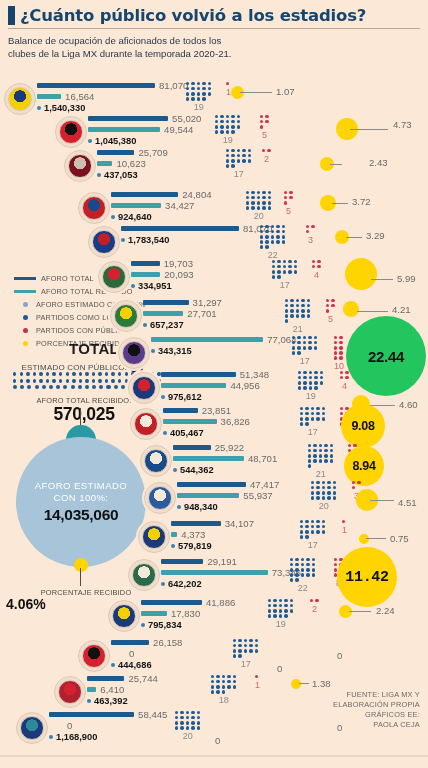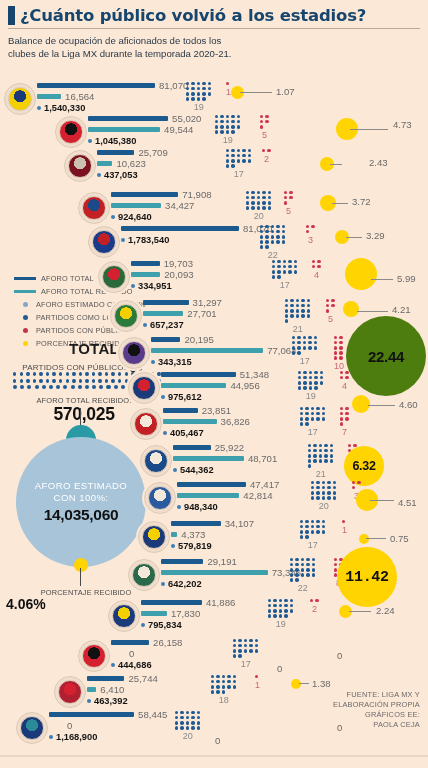--- a/index.html
+++ b/index.html
@@ -81,21 +81,21 @@
   .dm .r{display:flex;gap:2.1px;margin-bottom:1.7px;}
   .dm .d{width:3.4px;height:3.4px;border-radius:50%;}
   .dm.blue .d{background:#1f5c96;}
   .dm.red .d{background:#d1344f;}
   .dm .cap{font-size:9px;color:#8a8a8a;text-align:center;margin-top:.5px;}
   .dm.red .cap{color:#c76a74;}
 
   
   .bub{position:absolute;border-radius:50%;background:#ffd400;display:flex;
        align-items:center;justify-content:center;}
-  .bub.orange{background:#4d7c0f;}
+  .bub.orange{background:#22c55e;}
   .bub-in{font-size:12.5px;font-weight:bold;color:#111;letter-spacing:-.3px;}
   .leader{position:absolute;height:1.2px;background:#8a8a8a;}
   .leadnum{position:absolute;font-size:9.6px;color:#6a6a6a;white-space:nowrap;}
   .zeronum{position:absolute;font-size:9.6px;color:#6a6a6a;}
 
   .src{position:absolute;right:8px;top:690px;width:150px;text-align:right;
        font-size:7.4px;line-height:10px;color:#6a6a6a;letter-spacing:.2px;}
   .botrule{position:absolute;left:0;top:755px;width:428px;height:2px;background:#e8d7c5;}
 </style>
 </head>
@@ -137,21 +137,21 @@
         <span class="lg-txt">PARTIDOS CON PÚBLICO</span>
       </div>
       <div class="lg-item">
         <span class="lg-swatch-dot" style="background: rgb(255, 212, 0);"></span>
         <span class="lg-txt">PORCENTAJE RECIBIDO (%)</span>
       </div>
     </div>
 
   <div class="tot-word">TOTAL</div>
   <div class="tot-pub">
-    <span>PARTIDOS CON PÚBLICO:</span>
+    <span>ESTIMADO CON PÚBLICO:</span>
     <b>67</b>
   </div>
   <div class="dotgrid-total" id="totalDots">
       <div class="dg-row">
         <span class="dg-d"></span>
         <span class="dg-d"></span>
         <span class="dg-d"></span>
         <span class="dg-d"></span>
         <span class="dg-d"></span>
         <span class="dg-d"></span>
@@ -295,21 +295,21 @@
           </div>
         </div>
       </div>
       <div class="row" style="left: 78px; top: 189px;">
         <div class="logo">
           <span class="crest" style="background: radial-gradient(circle at 50% 38%, rgb(26, 74, 138) 0px, rgb(26, 74, 138) 34%, rgb(195, 32, 38) 35%, rgb(195, 32, 38) 100%); border: 1px solid rgb(216, 200, 182);"></span>
         </div>
         <div class="bars">
           <div class="bline">
             <span class="bseg" style="width: 67.2922px;"></span>
-            <span class="bnum">71,908</span>
+            <span class="bnum">24,804</span>
           </div>
           <div class="bline">
             <span class="bseg t" style="width: 50.1096px;"></span>
             <span class="bnum">34,427</span>
           </div>
           <div class="est">
             <span class="est-dot"></span>
             <span class="est-num">924,640</span>
           </div>
         </div>
@@ -366,24 +366,20 @@
             <span class="est-num">657,237</span>
           </div>
         </div>
       </div>
       <div class="row" style="left: 118px; top: 334px;">
         <div class="logo">
           <span class="crest" style="background: radial-gradient(circle at 50% 38%, rgb(17, 17, 17) 0px, rgb(17, 17, 17) 34%, rgb(90, 58, 138) 35%, rgb(90, 58, 138) 100%); border: 1px solid rgb(216, 200, 182);"></span>
         </div>
         <div class="bars">
           <div class="bline">
-            <span class="bseg" style="width: 29.3945px;"></span>
-            <span class="bnum">20,195</span>
-          </div>
-          <div class="bline">
             <span class="bseg t" style="width: 112.169px;"></span>
             <span class="bnum">77,064</span>
           </div>
           <div class="est">
             <span class="est-dot"></span>
             <span class="est-num">343,315</span>
           </div>
         </div>
       </div>
       <div class="row" style="left: 128px; top: 369px;">
@@ -447,21 +443,21 @@
         <div class="logo">
           <span class="crest" style="background: radial-gradient(circle at 50% 38%, rgb(242, 233, 218) 0px, rgb(242, 233, 218) 34%, rgb(42, 90, 160) 35%, rgb(42, 90, 160) 100%); border: 1px solid rgb(216, 200, 182);"></span>
         </div>
         <div class="bars">
           <div class="bline">
             <span class="bseg" style="width: 69.017px;"></span>
             <span class="bnum">47,417</span>
           </div>
           <div class="bline">
             <span class="bseg t" style="width: 62.3172px;"></span>
-            <span class="bnum">42,814</span>
+            <span class="bnum">55,937</span>
           </div>
           <div class="est">
             <span class="est-dot"></span>
             <span class="est-num">948,340</span>
           </div>
         </div>
       </div>
       <div class="row" style="left: 138px; top: 518px;">
         <div class="logo">
           <span class="crest" style="background: radial-gradient(circle at 50% 38%, rgb(245, 208, 0) 0px, rgb(245, 208, 0) 34%, rgb(26, 58, 122) 35%, rgb(26, 58, 122) 100%); border: 1px solid rgb(216, 200, 182);"></span>
@@ -1035,20 +1031,23 @@
       </div>
       <div class="r">
         <span class="d"></span>
         <span class="d"></span>
       </div>
       <div class="r">
         <span class="d"></span>
       </div>
       <div class="cap">7</div>
     </div>
+    <div class="bub" style="left: 341px; top: 404px; width: 44px; height: 44px;">
+      <span class="bub-in">9.08</span>
+    </div>
     <div class="dm blue" style="left: 308px; top: 444px;">
       <div class="r">
         <span class="d"></span>
         <span class="d"></span>
         <span class="d"></span>
         <span class="d"></span>
         <span class="d"></span>
       </div>
       <div class="r">
         <span class="d"></span>
@@ -1085,21 +1084,21 @@
         <span class="d"></span>
         <span class="d"></span>
       </div>
       <div class="r">
         <span class="d"></span>
         <span class="d"></span>
       </div>
       <div class="cap">6</div>
     </div>
     <div class="bub" style="left: 344px; top: 446px; width: 40px; height: 40px;">
-      <span class="bub-in">6.32</span>
+      <span class="bub-in">8.94</span>
     </div>
     <div class="dm blue" style="left: 311px; top: 481px;">
       <div class="r">
         <span class="d"></span>
         <span class="d"></span>
         <span class="d"></span>
         <span class="d"></span>
         <span class="d"></span>
       </div>
       <div class="r">

